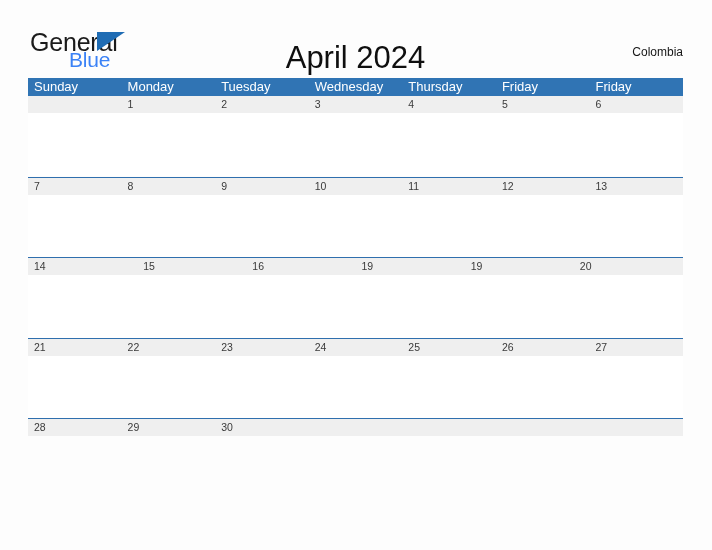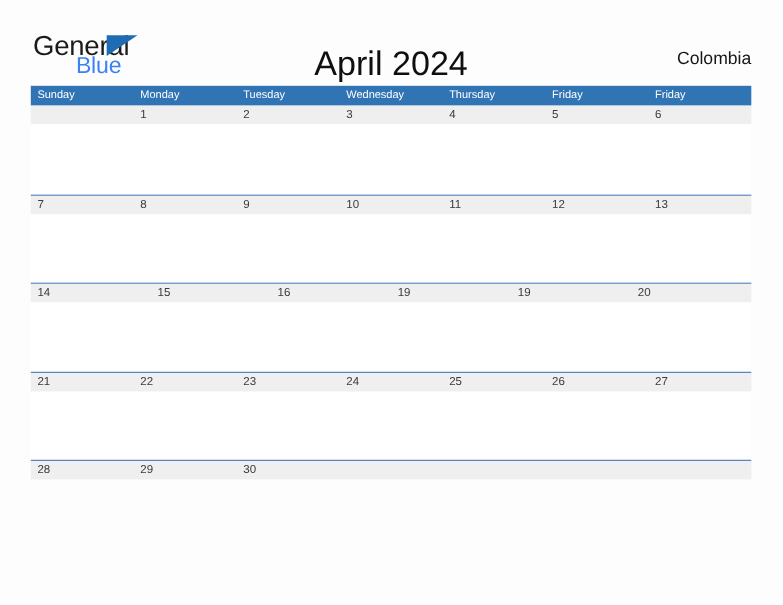--- a/index.html
+++ b/index.html
@@ -78,21 +78,21 @@
     color: #0f0f0f;
     font-family: "Liberation Sans", sans-serif;
     letter-spacing: 0px;
     margin-top: 12px;
   }
 
   .country {
     position: absolute;
     right: 0;
     top: 21px;
-    font-size: 16px;
+    font-size: 12px;
     color: #161616;
     font-family: "Liberation Sans", sans-serif;
     text-align: right;
   }
 
   
   .calendar {
     position: absolute;
     left: 28px;
     top: 78px;
@@ -102,21 +102,21 @@
   .weekday-row {
     display: flex;
     width: 100%;
     background: #3074b4;
     height: 18px;
   }
   .weekday-cell {
     flex: 1 1 0;
     min-width: 0;
     color: #ffffff;
-    font-size: 10px;
+    font-size: 13px;
     line-height: 18px;
     padding-left: 6px;
     box-sizing: border-box;
     font-family: "Liberation Sans", sans-serif;
     white-space: nowrap;
     overflow: hidden;
   }
 
   .week-row {
     width: 100%;

